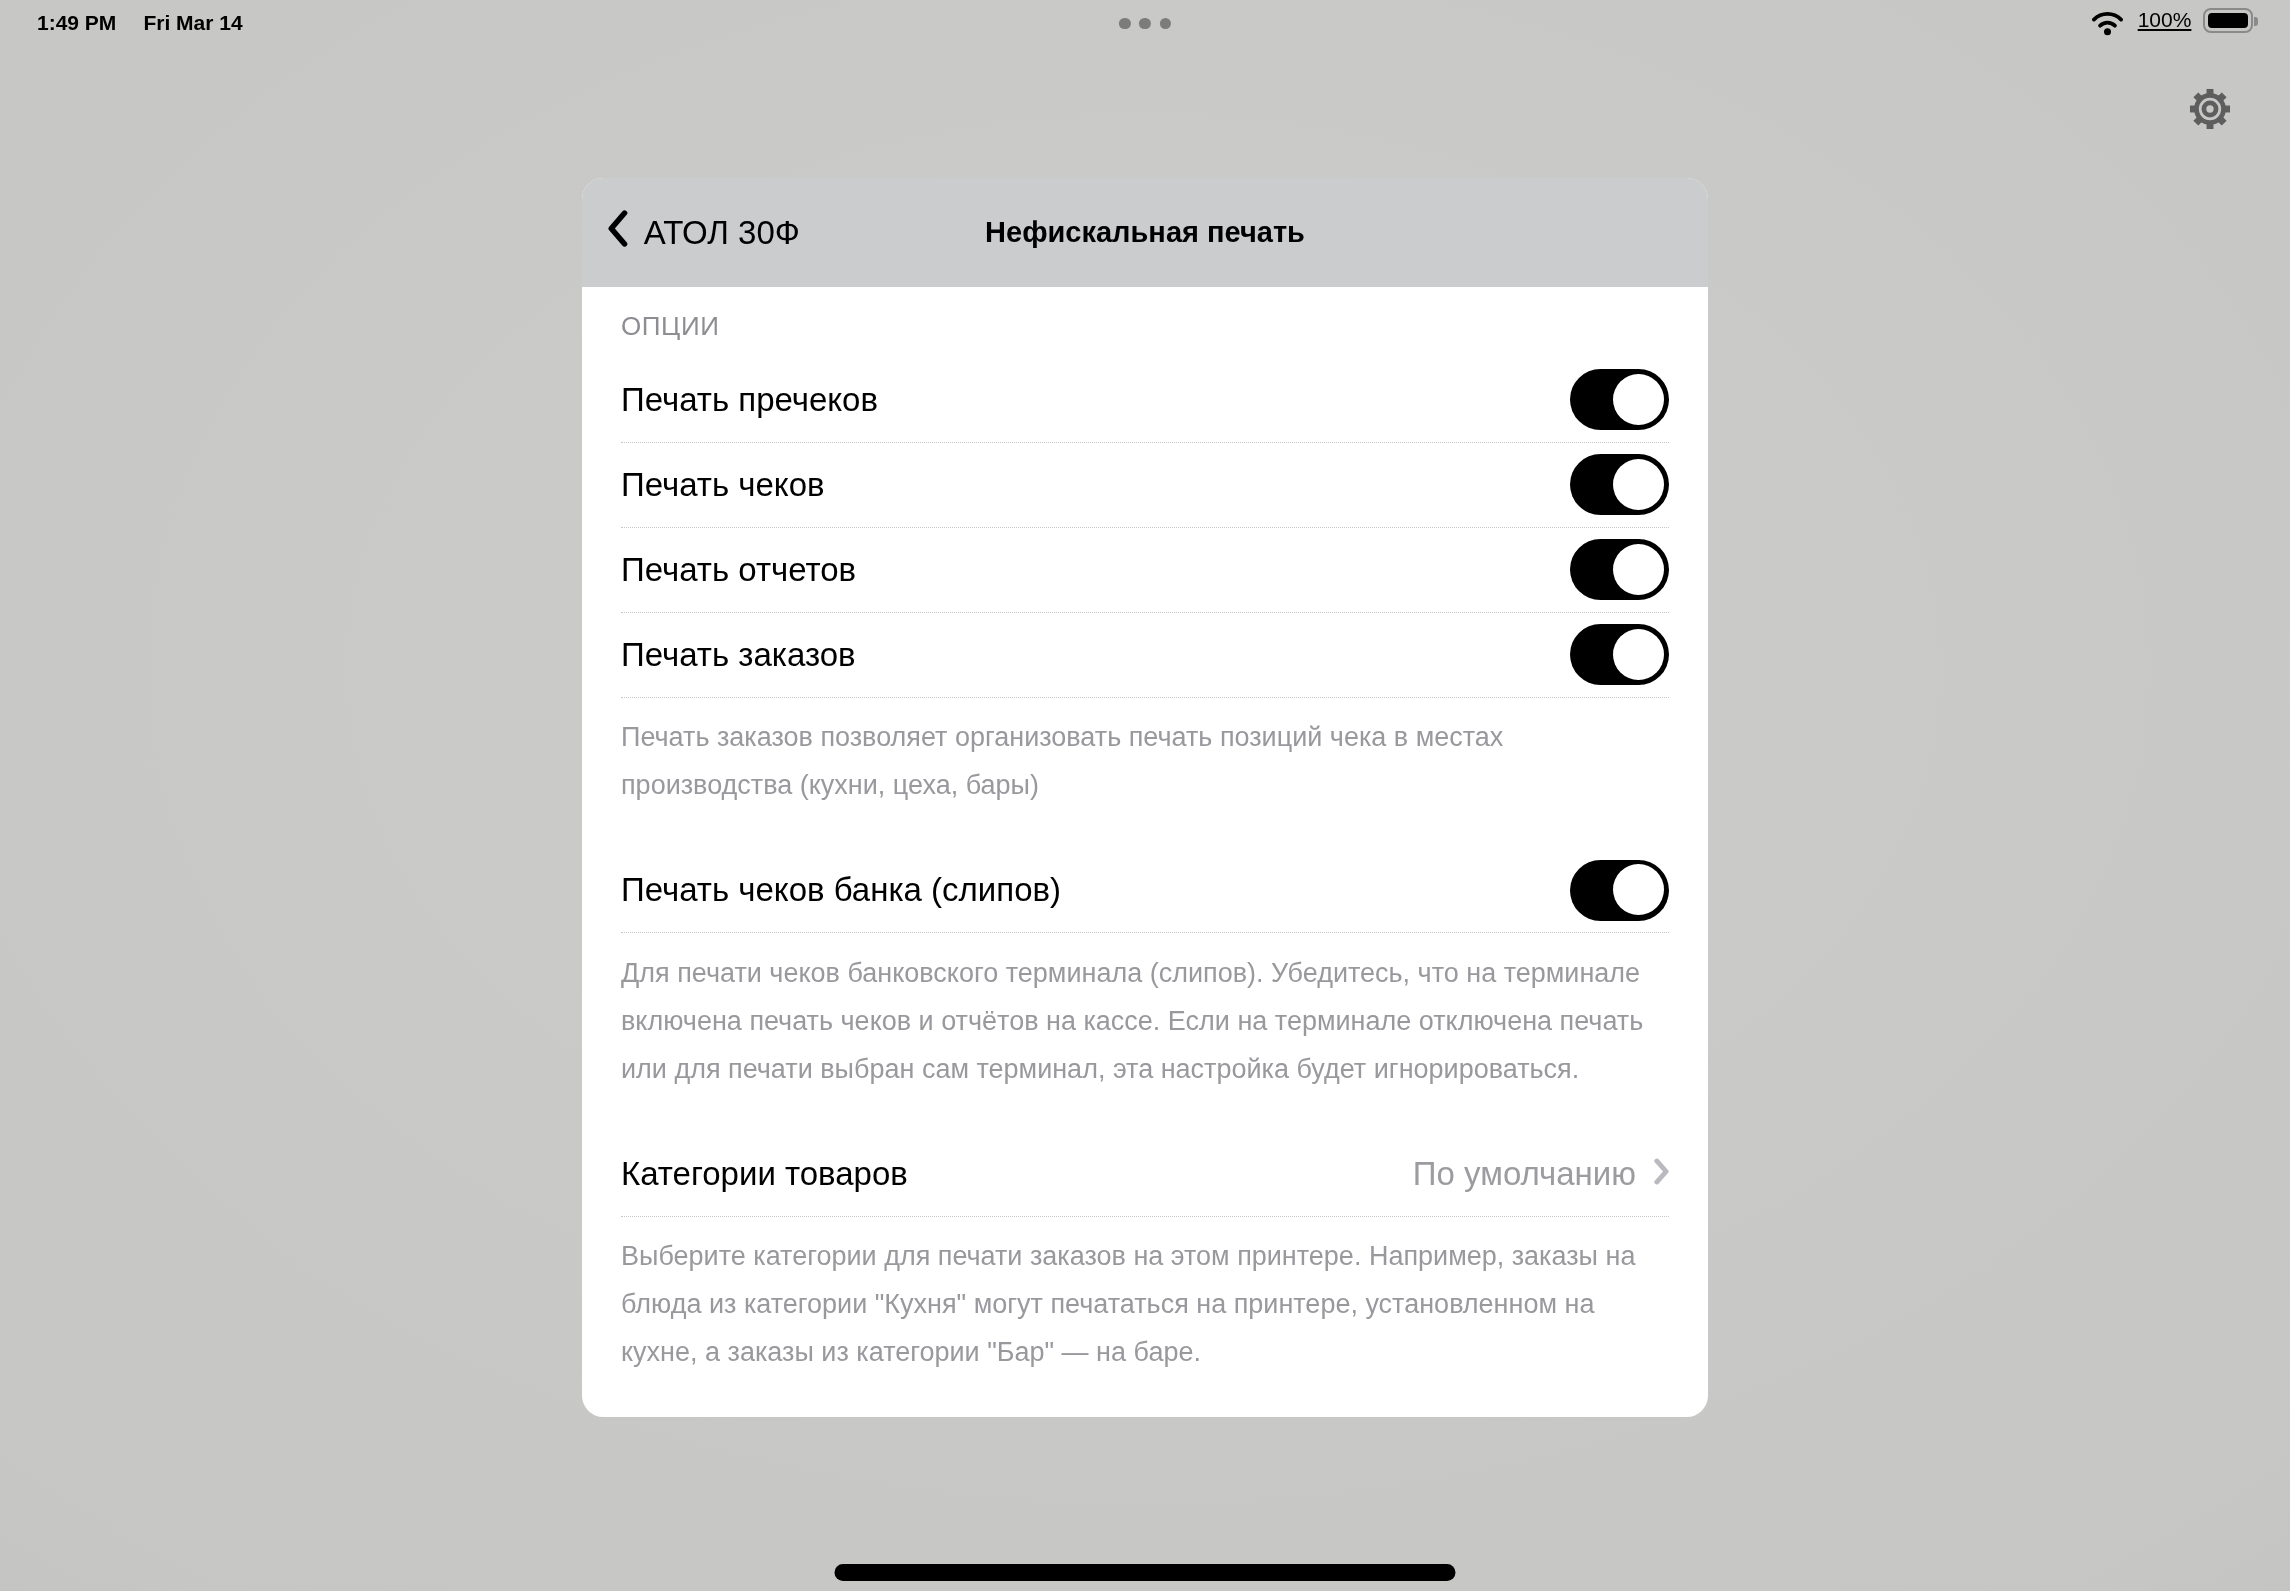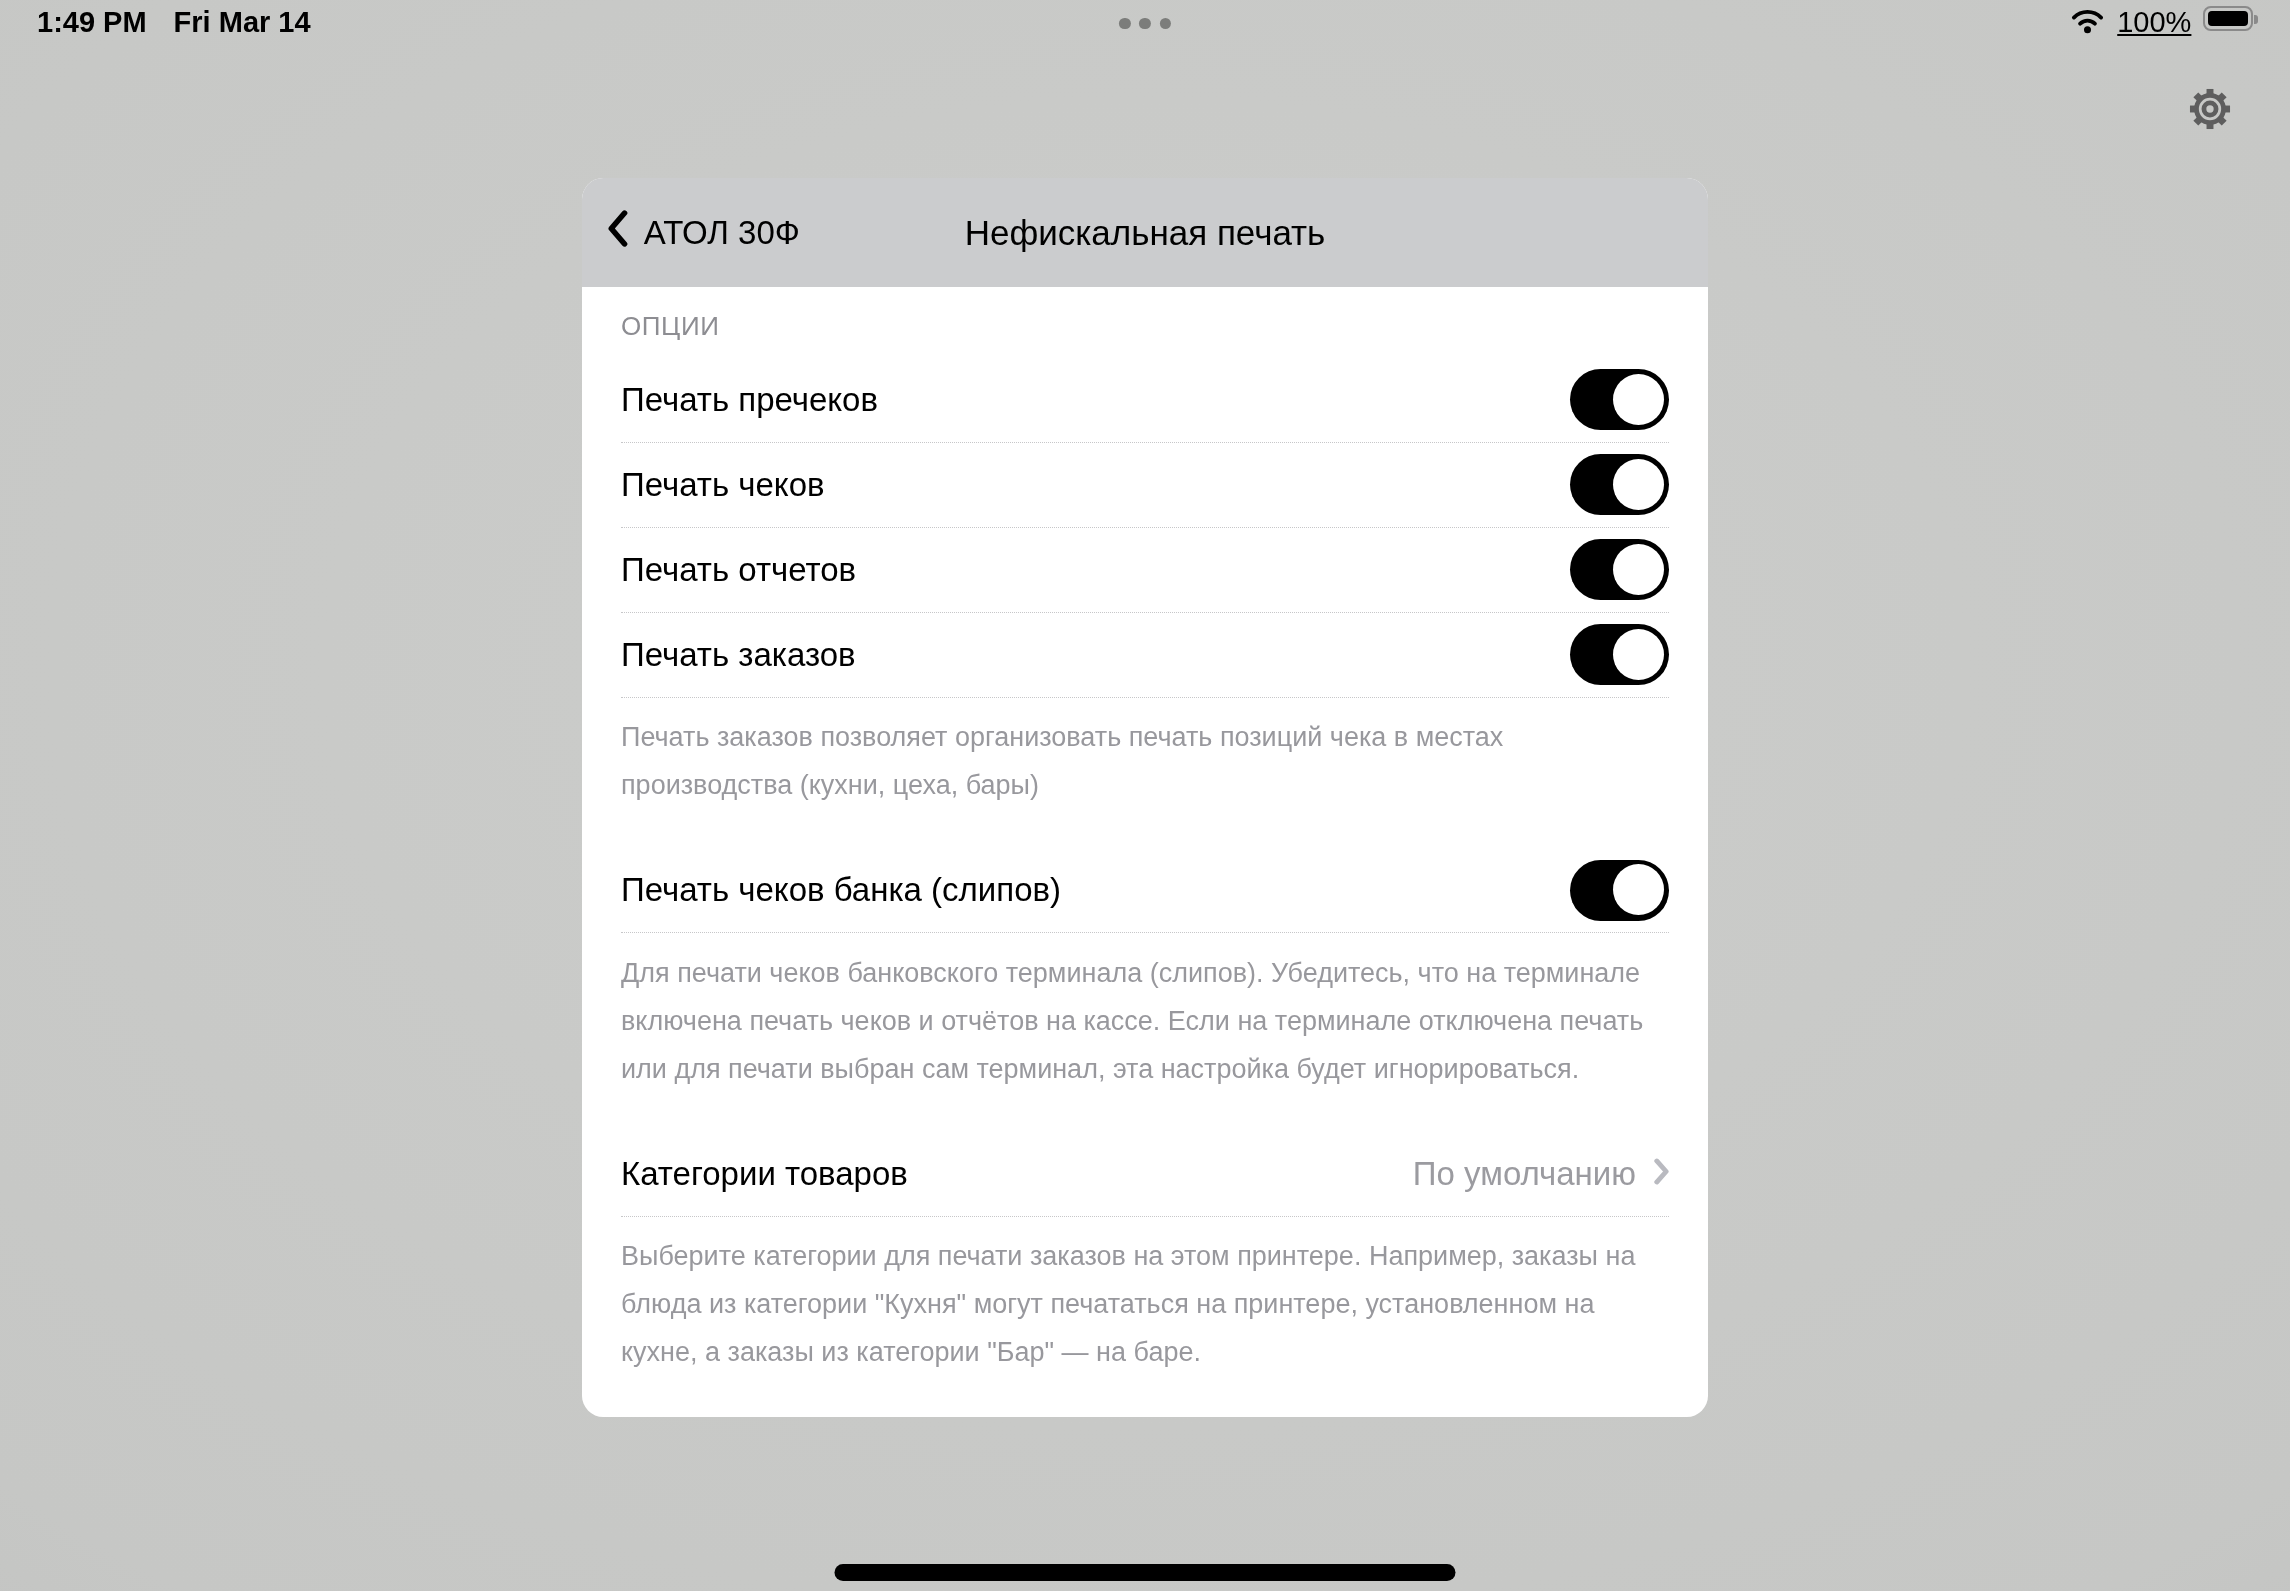--- a/index.html
+++ b/index.html
@@ -8,21 +8,21 @@
     font-family: "Liberation Sans", "DejaVu Sans", sans-serif;
     background: radial-gradient(130% 130% at 50% 42%, #cccdcb 0%, #c6c7c5 55%, #b6b7b5 100%);
     color: #000;
     position: relative;
   }
 
   
   .statusbar {
     position: absolute; top: 0; left: 0; right: 0; height: 45px;
     display: flex; align-items: center; justify-content: space-between;
-    padding: 0 37px; font-size: 29px; font-weight: 600;
+    padding: 0 37px; font-size: 21px; font-weight: 600;
   }
   .sb-left { display: flex; gap: 27px; align-items: center; }
   .sb-center {
     position: absolute; left: 50%; top: 17.5px; transform: translateX(-50%);
     display: flex; gap: 8.7px;
   }
   .sb-dot { width: 11.6px; height: 11.6px; border-radius: 50%; background: #7c7d7b; }
   .sb-right { display: flex; gap: 11.6px; font-weight: 400; text-decoration: underline; }
   .wifi-icon svg { display: block; }
   .battery { position: relative; width: 50px; height: 25px; border: 2.4px solid #8a8a8a; border-radius: 7.8px; }
@@ -43,21 +43,21 @@
   .modal-header {
     position: relative; height: 109px; background: #cbccce;
     display: flex; align-items: center; justify-content: center;
   }
   .back-btn {
     position: absolute; left: 25px; top: 0; height: 100%;
     display: flex; align-items: center; gap: 15.5px;
     background: transparent; border: none; cursor: pointer; padding: 0;
     font-family: inherit; font-size: 33px; color: #000;
   }
-  .modal-title { font-size: 35px; font-weight: 400; }
+  .modal-title { font-size: 29px; font-weight: 700; }
 
   .modal-body { padding: 0 39px; }
   .section-label {
     margin-top: 24px; margin-bottom: 15.5px;
     font-size: 26px; color: #8d8d92; letter-spacing: 0.6px;
   }
   .row {
     height: 85px; display: flex; align-items: center; justify-content: space-between;
     border-bottom: 1.9px dotted #c7c7c9; font-size: 33px;
   }

